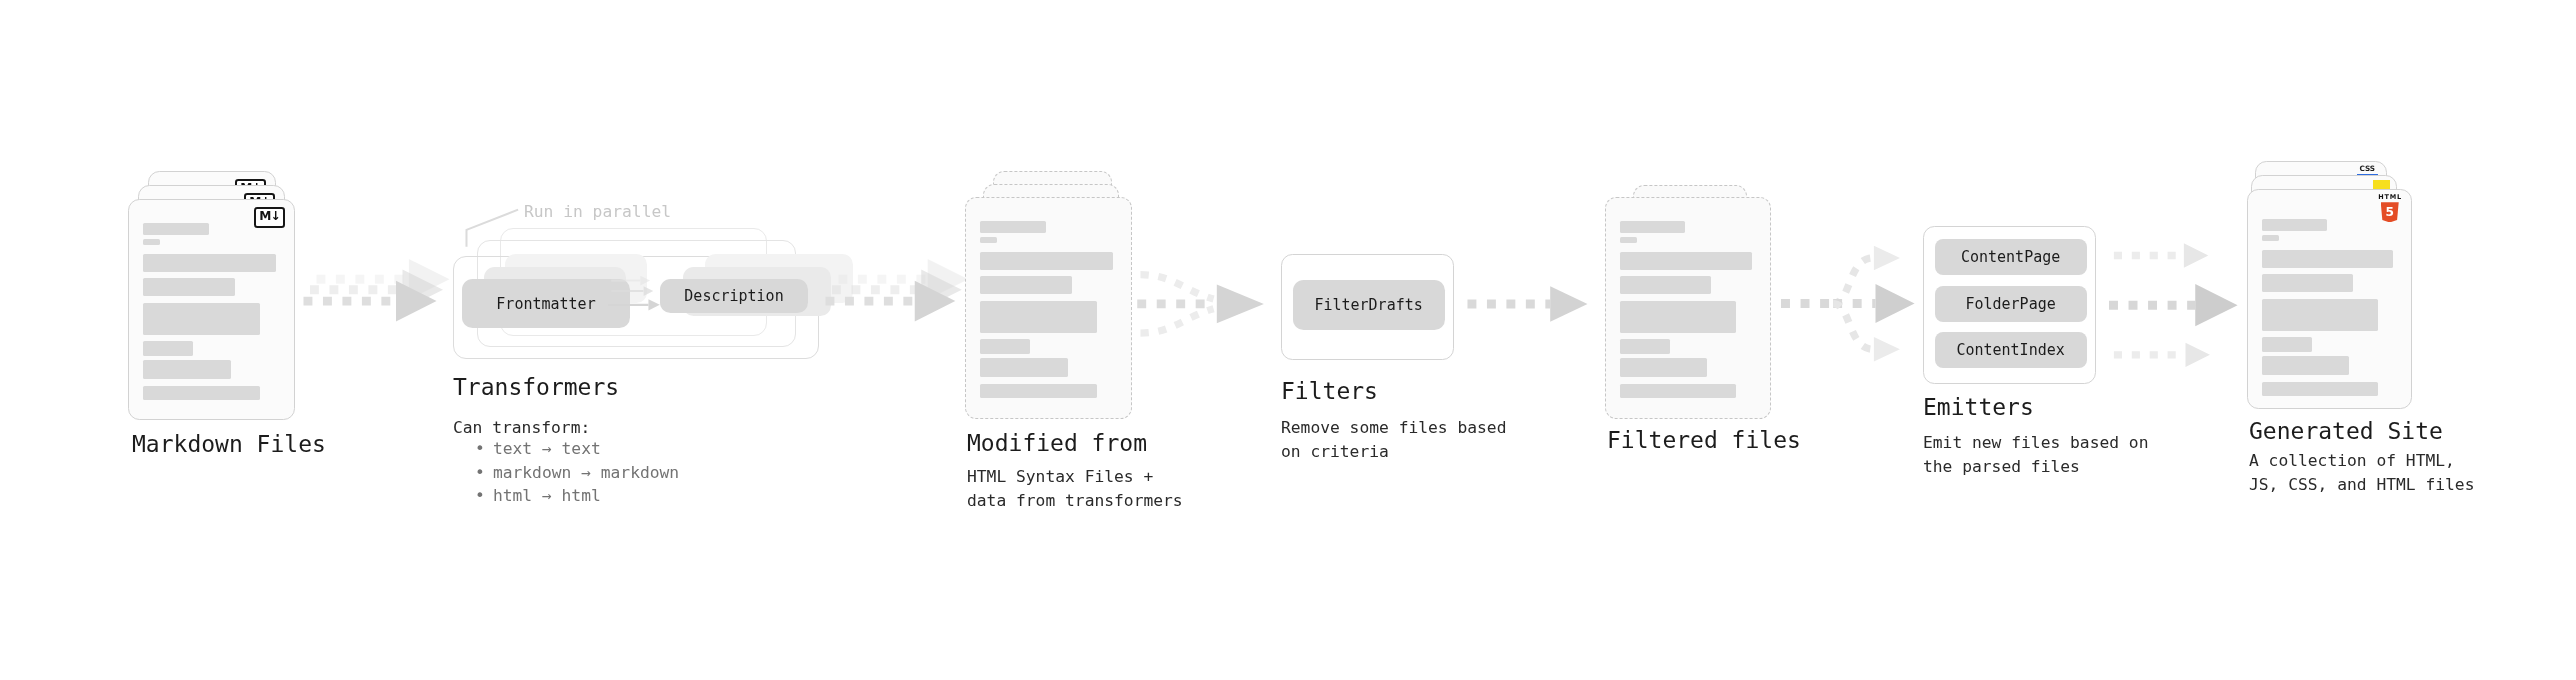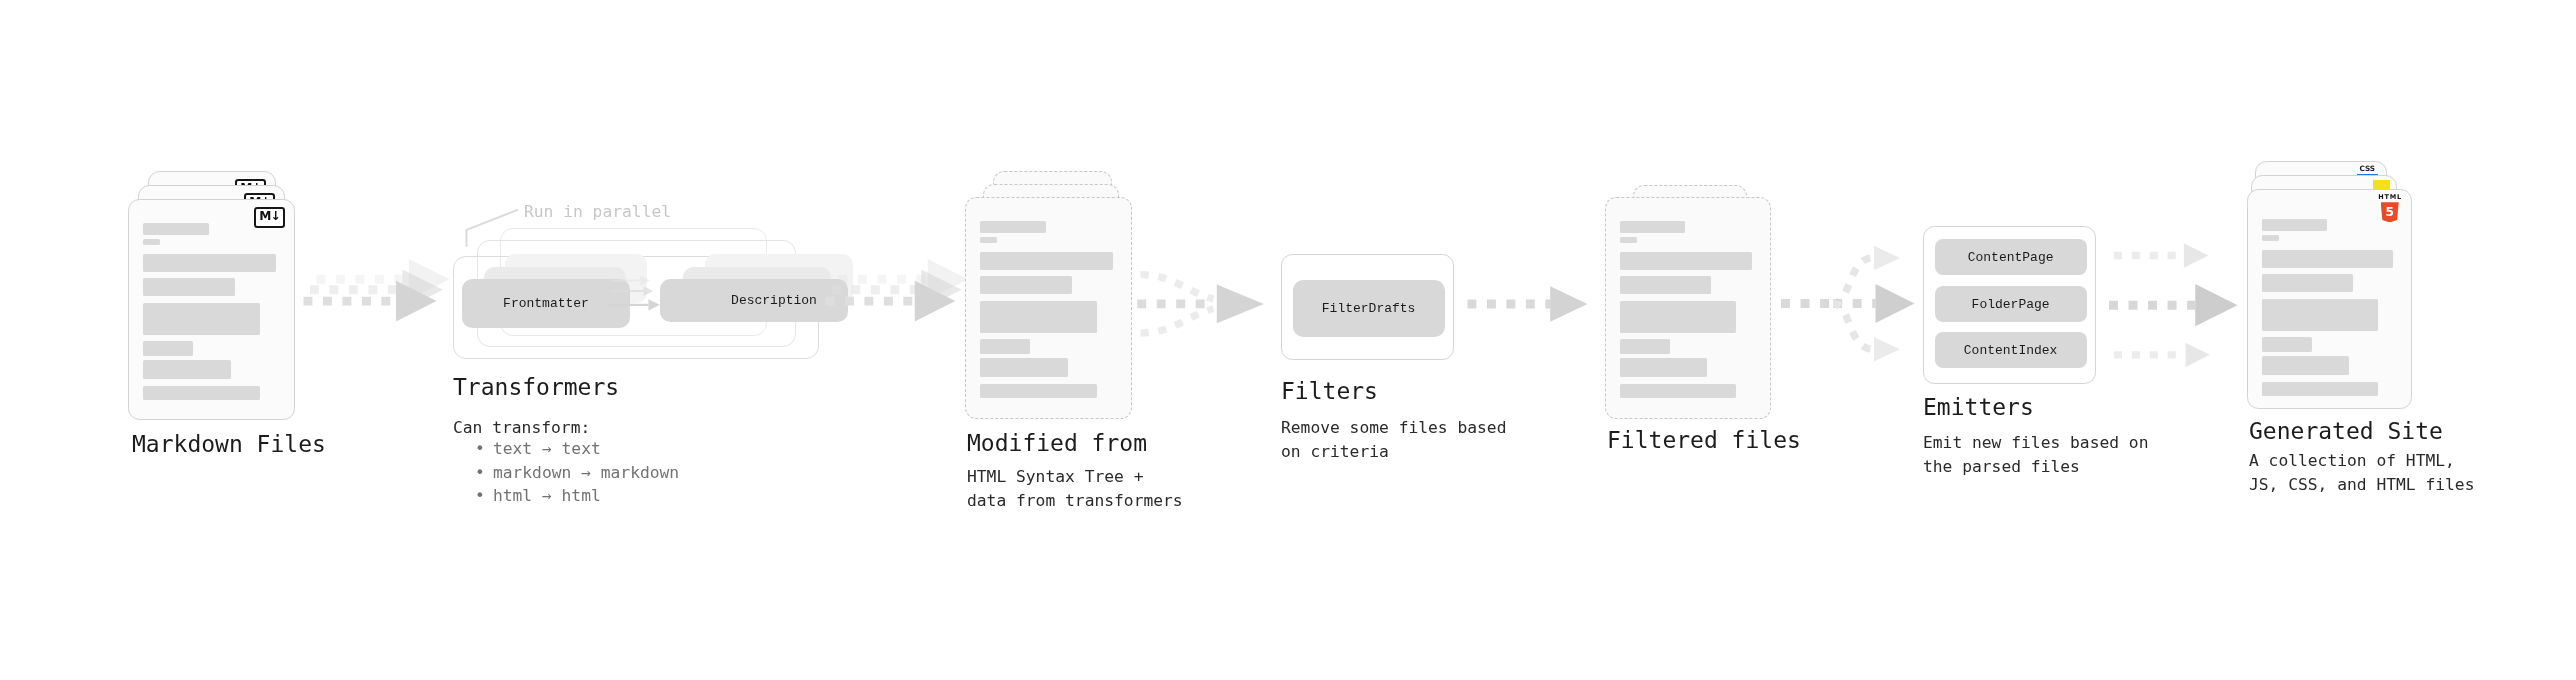--- a/index.html
+++ b/index.html
@@ -56,21 +56,21 @@
   .heading{position:absolute;font-size:23px;line-height:24.4px;font-weight:500;color:#1c1c1c;white-space:nowrap;}
   .desc{position:absolute;font-size:16.3px;line-height:23.6px;color:#2a2a2a;white-space:nowrap;}
   .note{position:absolute;font-size:16.3px;color:#c7c7c7;white-space:nowrap;}
   .bullets{position:absolute;font-size:16.3px;line-height:23.6px;color:#737373;white-space:nowrap;}
   .bullet-row .dot{margin-right:8.1px;}
 
   
   .pill{
     position:absolute;background:#d8d8d8;border-radius:10.6px;
     display:flex;align-items:center;justify-content:center;
-    font-size:13px;color:#1b1b1b;white-space:nowrap;font-family:Liberation Mono, monospace;
+    font-size:15px;color:#1b1b1b;white-space:nowrap;
   }
   .ghost{position:absolute;border-radius:10.6px;}
   .ghost.g1{background:#eaeaea;}
   .ghost.g2{background:#f3f3f3;}
   .outline-box{position:absolute;border-radius:13px;box-sizing:border-box;background:transparent;}
   .panel{position:absolute;background:#ffffff;border:1.6px solid #d4d4d4;border-radius:11.4px;box-sizing:border-box;}
   .panel .pill{position:absolute;}
   svg{position:absolute;overflow:visible;}
 </style>
 </head>
@@ -140,21 +140,21 @@
           <polygon points="46,20 46,32 58,26" fill="#dcdcdc"></polygon>
         </g>
       <g>
           <line x1="2" y1="43" x2="52" y2="43" stroke="#d5d5d5" stroke-width="3"></line>
           <polygon points="52,36 52,50 66,43" fill="#d5d5d5"></polygon>
         </g>
     </svg>
 
     <div class="ghost g2" style="left:705px;top:254px;width:148px;height:49px;"></div>
     <div class="ghost g1" style="left:683px;top:267px;width:148px;height:49px;"></div>
-    <div class="pill" style="left:660px;top:279px;width:148px;height:43px;padding-left:40px;">Description</div>
+    <div class="pill" style="left:660px;top:279px;width:148px;height:34px;">Description</div>
 
     <div class="heading" style="left:453px;top:375px;">Transformers</div>
     <div class="desc" style="left:453px;top:416px;">Can transform:</div>
     <div class="bullets" style="left:475px;top:437px;">
       <div class="bullet-row"><span class="dot">•</span><span>text → text</span></div>
       <div class="bullet-row"><span class="dot">•</span><span>markdown → markdown</span></div>
       <div class="bullet-row"><span class="dot">•</span><span>html → html</span></div>
     </div>
   </div>
 
@@ -183,35 +183,35 @@
         <div class="bar b3"></div>
         <div class="bar b4"></div>
         <div class="bar b5"></div>
         <div class="bar b6"></div>
         <div class="bar b7"></div>
         <div class="bar b8"></div>
       </div>
     </div>
     <div class="heading" style="left:967px;top:431px;">Modified from</div>
     <div class="desc" style="left:967px;top:465px;">
-      <div>HTML Syntax Tree +</div>
+      <div>HTML Syntax Files +</div>
       <div>data from transformers</div>
     </div>
   </div>
 
   <svg style="left:1134px;top:268px;" width="138" height="75" viewBox="0 0 170 92">
     <path d="M 8 8 C 48 8 62 28 98 38" fill="none" stroke="#ececec" stroke-width="9" stroke-dasharray="10 12"></path>
     <path d="M 8 80 C 48 80 62 60 98 50" fill="none" stroke="#ececec" stroke-width="9" stroke-dasharray="10 12"></path>
     <line x1="4" y1="44" x2="96" y2="44" stroke="#dcdcdc" stroke-width="11" stroke-dasharray="11 13"></line>
     <polygon points="102,20 102,68 160,44" fill="#d4d4d4"></polygon>
   </svg>
 
   <div>
     <div class="panel" style="left:1281px;top:254px;width:173px;height:106px;">
-      <div class="pill" style="left:10.6px;top:25px;width:152px;height:57px;text-align:right;">FilterDrafts</div>
+      <div class="pill" style="left:10.6px;top:25px;width:152px;height:50px;text-align:right;">FilterDrafts</div>
     </div>
     <div class="heading" style="left:1281px;top:379px;">Filters</div>
     <div class="desc" style="left:1281px;top:416px;">
       <div>Remove some files based</div>
       <div>on criteria</div>
     </div>
   </div>
 
   <svg style="left:1461px;top:278px;" width="133" height="52" viewBox="0 0 164 64">
     <line x1="8" y1="32" x2="110" y2="32" stroke="#d9d9d9" stroke-width="11" stroke-dasharray="11 13"></line>

